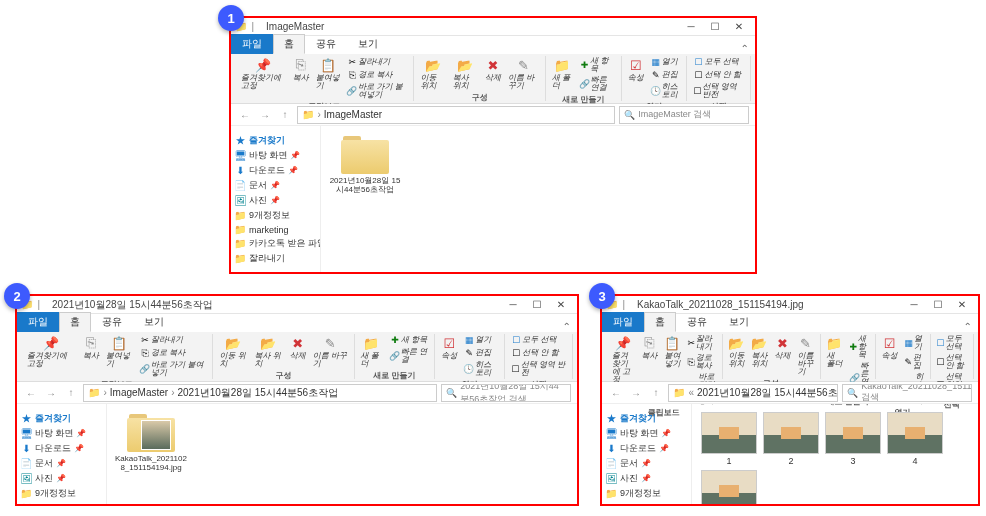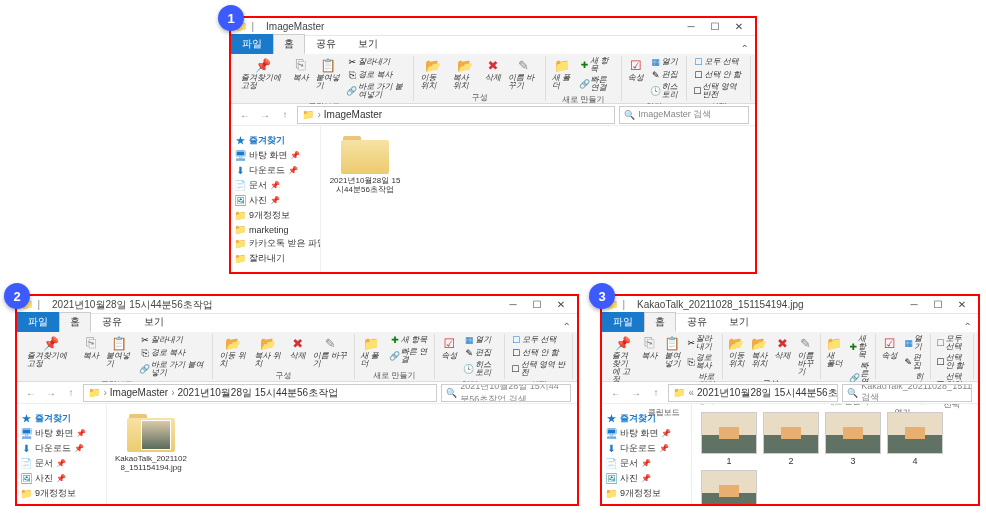--- a/index.html
+++ b/index.html
@@ -86,21 +86,21 @@
   height: 50px;
 }
 .ribbon-group {
   display: flex;
   flex-direction: column;
   align-items: center;
   border-right: 1px solid #ddd;
   padding: 0 4px;
 }
 .ribbon-group .buttons { display: flex; gap: 3px; flex: 1; align-items: flex-start; }
-.ribbon-group .label { font-size: 8px; color: #555; padding-top: 1px; }
+.ribbon-group .label { font-size: 8px; color: #555; padding-top: 1px; font-weight: bold; }
 .rbtn { display: flex; flex-direction: column; align-items: center; gap: 1px; padding: 1px 2px; }
 .rbtn .ico { width: 16px; height: 16px; display: flex; align-items: center; justify-content: center; font-size: 13px; }
 .rbtn .txt { font-size: 8px; color: #333; line-height: 1; font-style: italic; }
 .rbtn.small { flex-direction: row; }
 .rbtn.small .ico { width: 10px; height: 10px; font-size: 9px; }
 .rbtn.small .txt { font-size: 8px; }
 .vstack { display: flex; flex-direction: column; gap: 1px; }
 
 .addressbar {
   height: 22px;

